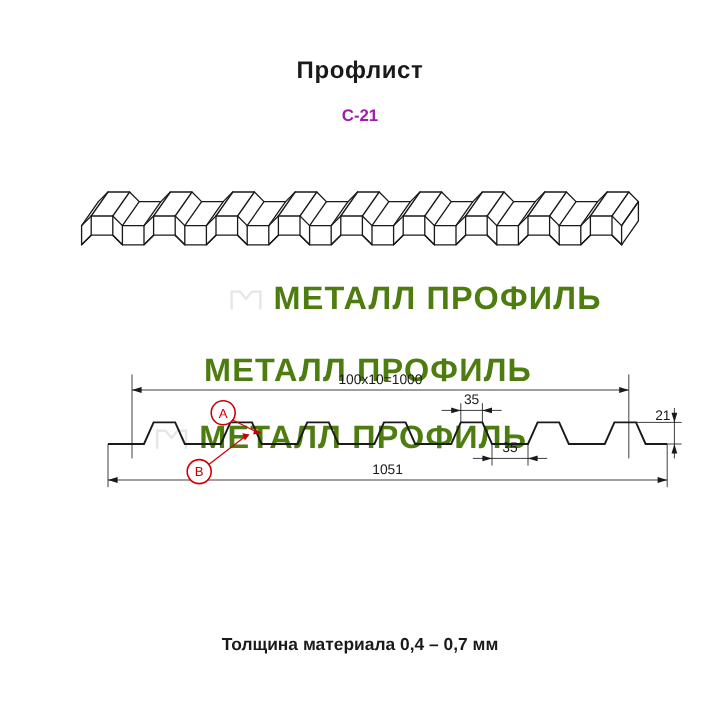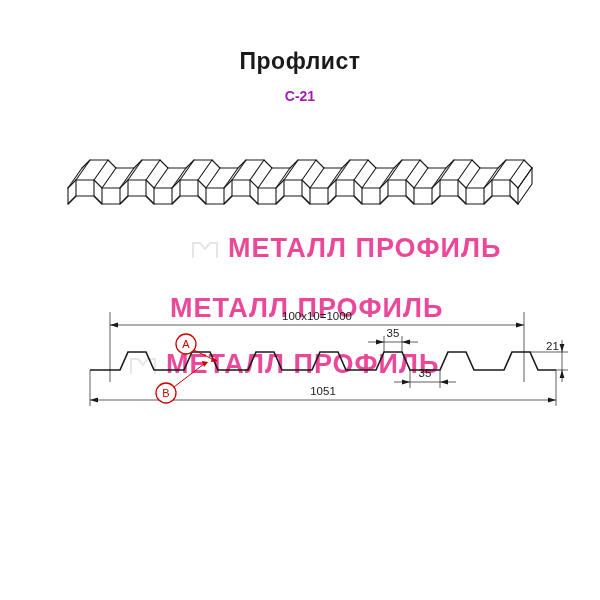--- a/index.html
+++ b/index.html
@@ -21,21 +21,21 @@
     height: 600px;
   }
 
   
   .title {
     position: absolute;
     top: 48px;
     left: 0;
     width: 600px;
     text-align: center;
-    font-size: 23px;
+    font-size: 20px;
     font-weight: bold;
     letter-spacing: 0.5px;
     color: #1a1a1a;
   }
   .subtitle {
     position: absolute;
     top: 88px;
     left: 0;
     width: 600px;
     text-align: center;
@@ -71,21 +71,21 @@
     width: 500px;
     height: 130px;
   }
   svg { display: block; overflow: visible; }
 
   
   .wm {
     position: absolute;
     font-size: 27px;
     font-weight: bold;
-    color: #ec4899;
+    color: #4d7c0f;
     letter-spacing: 1px;
     white-space: nowrap;
     pointer-events: none;
     user-select: none;
   }
   .wm-1 { top: 232px; left: 190px; }
   .wm-2 { top: 292px; left: 170px; }
   .wm-3 { top: 348px; left: 128px; }
   .wm-icon {
     display: inline-block;
@@ -251,14 +251,15 @@
       <path d="M118 60 L138 70" stroke="#cc0000" stroke-width="1"></path>
       <path d="M136 67 L142 71 L135 72 Z" fill="#cc0000" stroke="none"></path>
 
       <circle cx="90" cy="103" r="10" fill="#ffffff" stroke="#cc0000" stroke-width="1.3"></circle>
       <text x="90" y="107" font-family="Liberation Sans, sans-serif" font-size="11" fill="#cc0000" stroke="none" text-anchor="middle">B</text>
       <path d="M98 97 L128 74" stroke="#cc0000" stroke-width="1"></path>
       <path d="M126 71 L132 72 L128 77 Z" fill="#cc0000" stroke="none"></path>
     </svg>
   </div>
 
+  <div class="footer-note">Толщина материала 0,4 – 0,7 мм</div>
 
 </div>
 
 </body></html>

